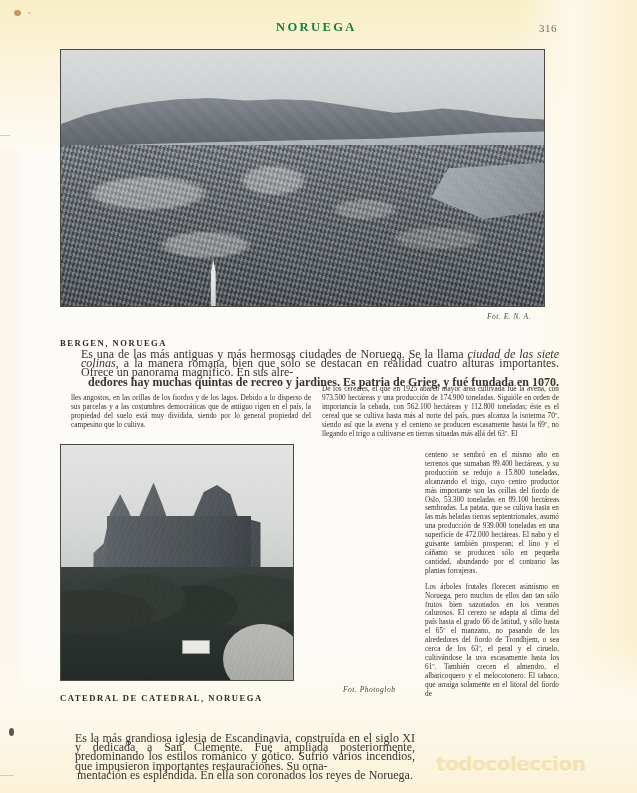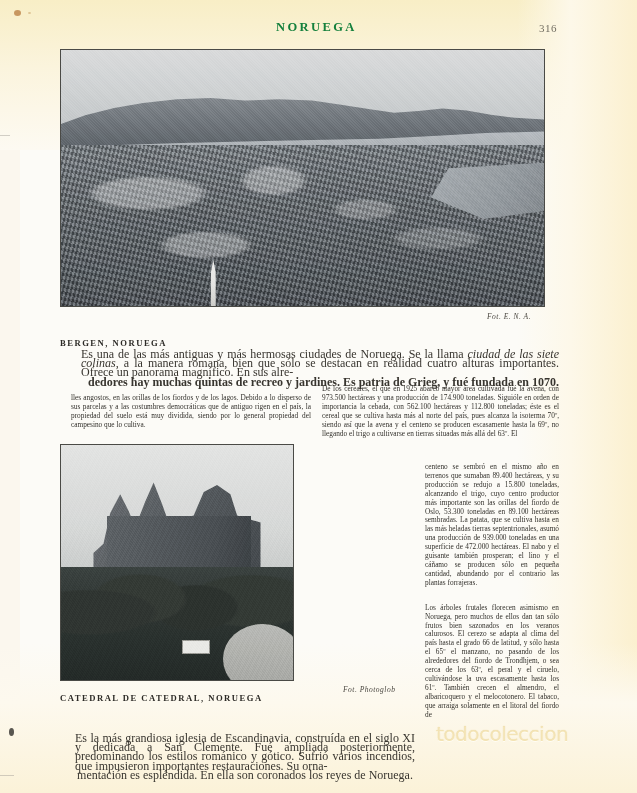--- a/index.html
+++ b/index.html
@@ -171,27 +171,27 @@
   
   .col-text{
     position:absolute;
     font-size:7.3px;line-height:8.9px;color:#32302b;
     text-align:justify;
     hyphens:manual;
   }
   #col-left{left:71px;top:394px;width:240px;}
   #col-right-wide{left:322px;top:385px;width:237px;}
   #col-right-narrow{left:425px;top:447px;width:134px;}
-  #col-right-narrow p{margin:16px 0 7px 0;}
+  #col-right-narrow p{margin:4px 0 7px 0;}
 
   
   #watermark{
-    position:absolute;left:436px;top:722px;
+    position:absolute;left:436px;top:752px;
     font-family:"DejaVu Sans", sans-serif;
-    font-size:20px;font-weight:400;letter-spacing:-0.5px;
+    font-size:20px;font-weight:700;letter-spacing:-0.5px;
     color:#f3e3b4;
     text-shadow:0 1px 0 #fffdf4, 0 0 1px #e6d39b;
   }
   
   .edge{position:absolute;background:#9d9a92;opacity:.45;}
 </style>
 </head>
 <body>
 
 <div id="page-sheet"></div>

